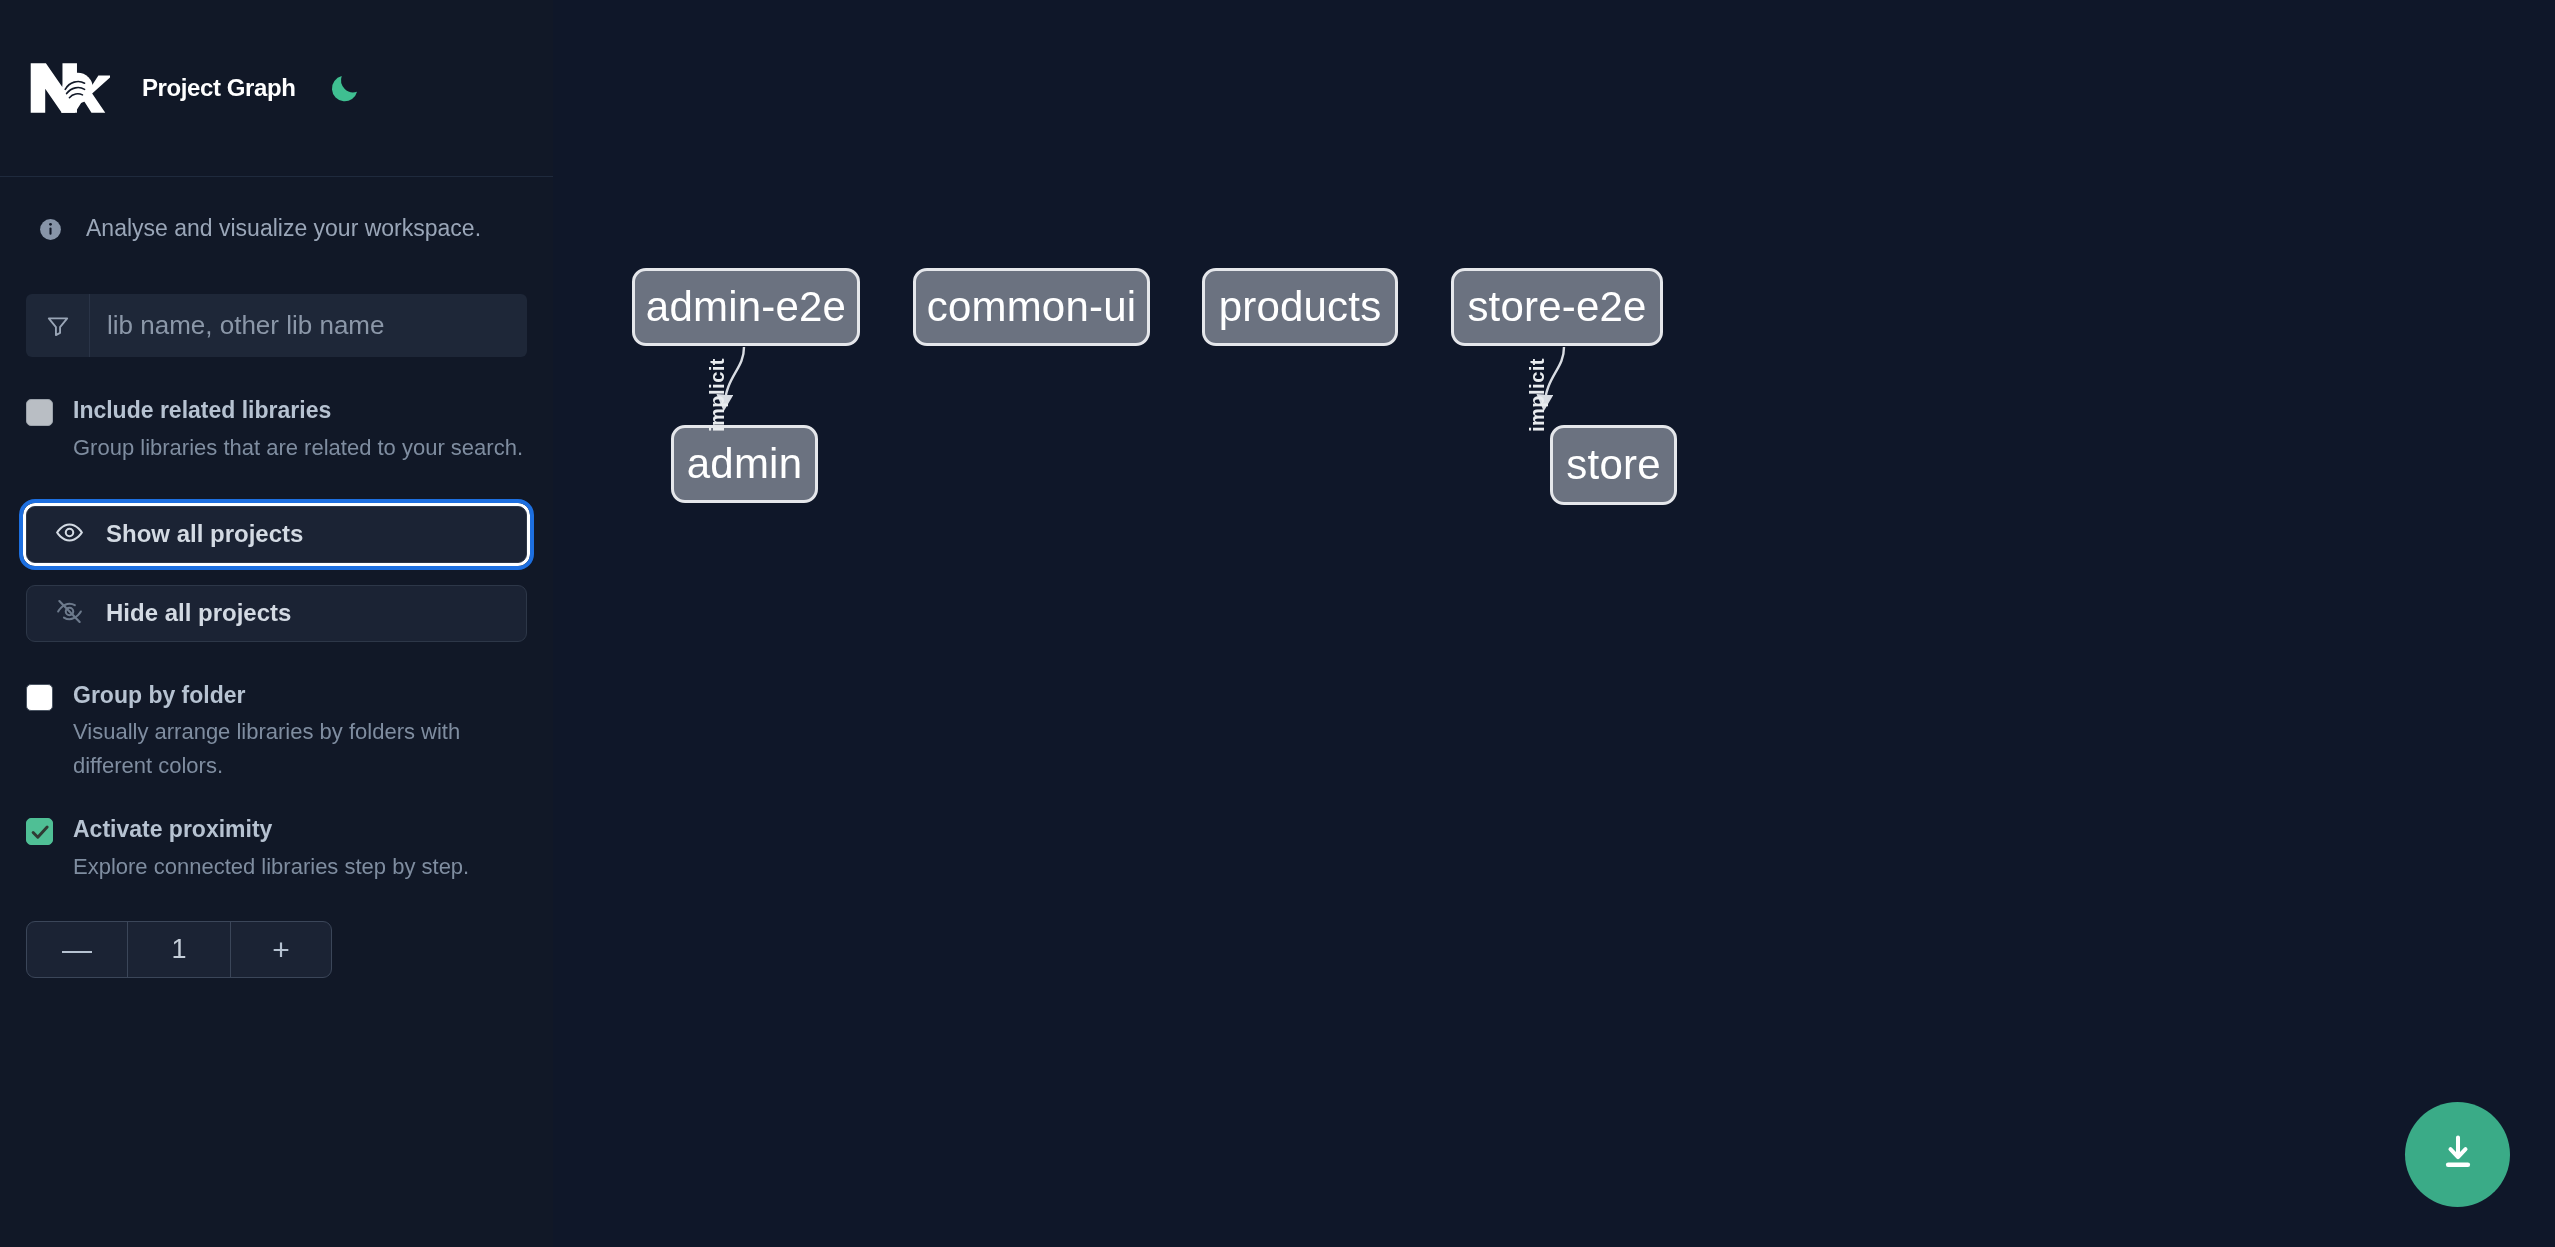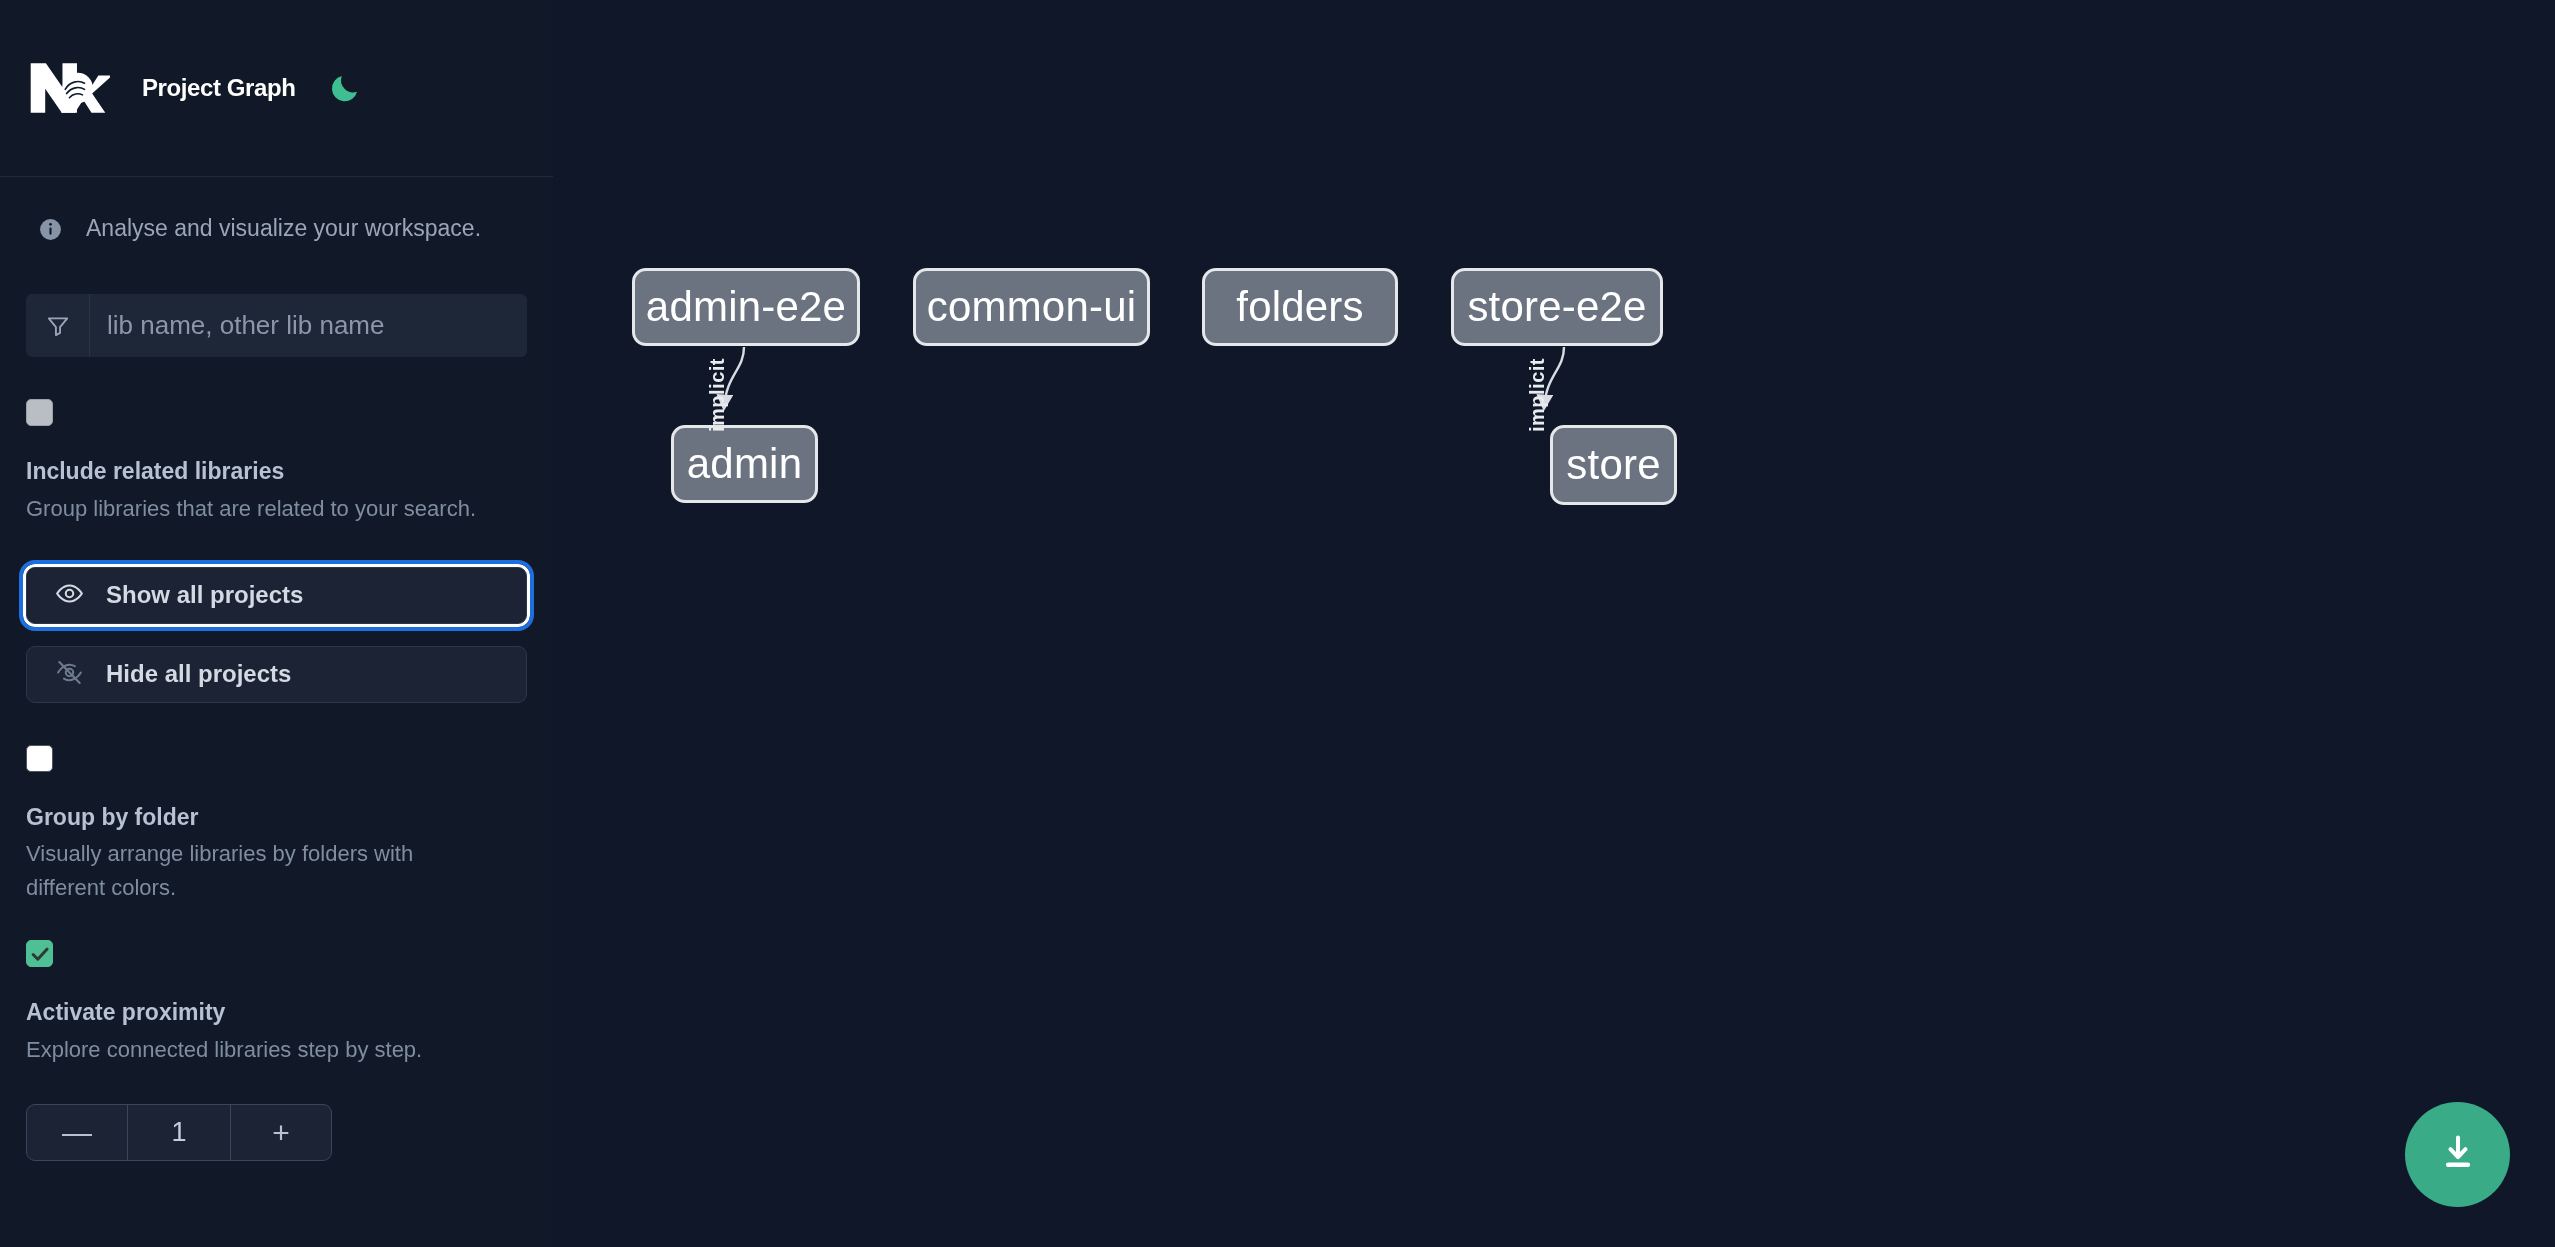--- a/index.html
+++ b/index.html
@@ -91,22 +91,21 @@
     font-family: "Liberation Sans", sans-serif;
     padding: 0 17px;
   }
   .search-input::placeholder { color: #8b97a8; opacity: 1; }
 
   
   .opt-row {
     display: flex;
     padding: 0 26px;
     margin-top: 36px;
-    gap: 28px;
-    flex-direction: column;
+    gap: 20px;
   }
   .opt-row.tight { margin-top: 30px; }
   .cbox {
     width: 27px; height: 27px;
     border-radius: 5px;
     flex: 0 0 27px;
     margin-top: 6px;
     cursor: pointer;
   }
   .cbox.disabled { background: #b9bec4; border: 1.5px solid #9ba2ab; }
@@ -356,21 +355,21 @@
         <marker id="arrow" viewBox="0 0 10 10" refX="8" refY="5" markerWidth="7" markerHeight="7" orient="auto-start-reverse">
           <path d="M0 0 L10 5 L0 10 z" fill="#d9dde3"></path>
         </marker>
       </defs>
       <path d="M172 347 C 172 370, 154 375, 152 408" stroke="#d9dde3" stroke-width="2.4" fill="none" marker-end="url(#arrow)"></path>
       <path d="M992 347 C 992 370, 974 375, 972 408" stroke="#d9dde3" stroke-width="2.4" fill="none" marker-end="url(#arrow)"></path>
     </svg>
 
     <div class="node" style="left:60px;top:268px;width:228px;height:78px">admin-e2e</div>
     <div class="node" style="left:341px;top:268px;width:237px;height:78px">common-ui</div>
-    <div class="node" style="left:630px;top:268px;width:196px;height:78px">folders</div>
+    <div class="node" style="left:630px;top:268px;width:196px;height:78px">products</div>
     <div class="node" style="left:879px;top:268px;width:212px;height:78px">store-e2e</div>
     <div class="node" style="left:99px;top:425px;width:147px;height:78px">admin</div>
     <div class="node" style="left:978px;top:425px;width:127px;height:80px">store</div>
 
     <span class="edge-label" style="left:134px;top:358px">implicit</span>
     <span class="edge-label" style="left:954px;top:358px">implicit</span>
 
     <button id="download-btn">
       <span>
         <svg viewBox="0 0 24 24" width="44" height="44" aria-hidden="true">

